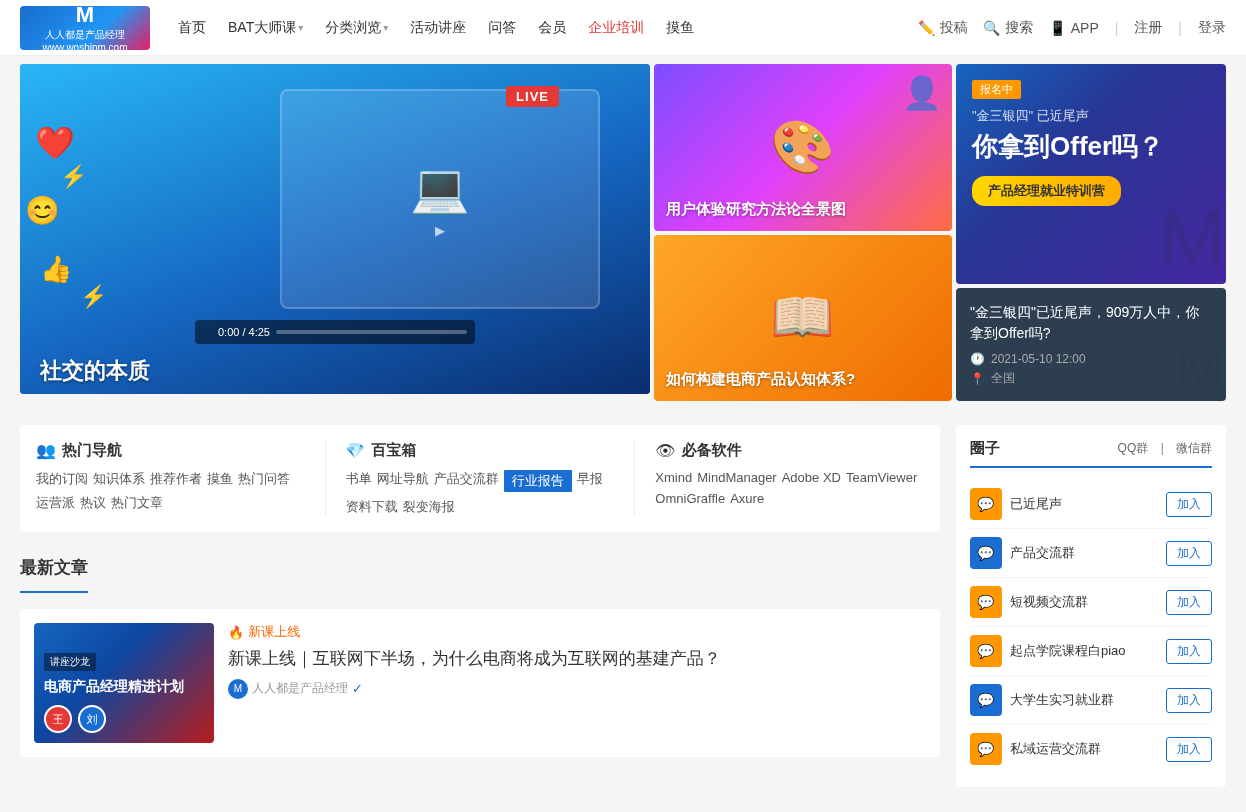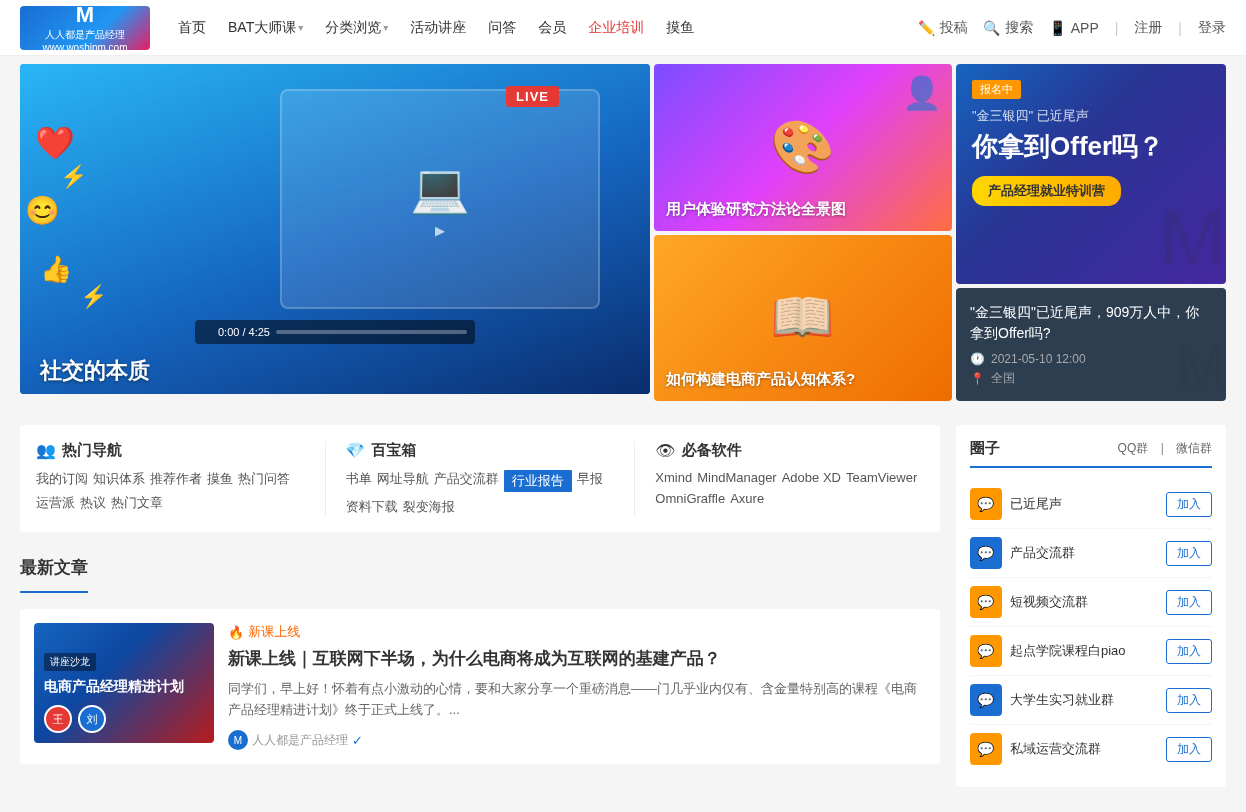--- a/index.html
+++ b/index.html
@@ -62,21 +62,21 @@
     .nav-box-link { color: #555; font-size: 13px; text-decoration: none; cursor: pointer; white-space: nowrap; }
     .nav-box-link.highlight { background: #1a6dd1; color: #fff; padding: 2px 8px; border-radius: 1px; }
     .nav-box-divider { width: 1px; background: #eee; margin: 0 8px; }
 
     
     .section-title { font-size: 17px; font-weight: bold; color: #333; padding: 8px 0 12px; border-bottom: 2px solid #1a6dd1; margin-bottom: 16px; display: inline-block; }
     .article-item { display: flex; gap: 14px; background: #fff; border-radius: 4px; padding: 14px; margin-bottom: 12px; }
     .article-thumb { flex: 0 0 180px; height: 120px; background: linear-gradient(135deg, #1565c0 0%, #e53935 100%); border-radius: 4px; overflow: hidden; position: relative; }
     .article-info { flex: 1; }
     .article-tag { color: #ff6600; font-size: 13px; margin-bottom: 6px; display: flex; align-items: center; gap: 4px; }
-    .article-title { font-size: 17px; font-weight: bold; color: #333; margin-bottom: 8px; cursor: pointer; line-height: 1.4; }
+    .article-title { font-size: 17px; font-weight: normal; color: #333; margin-bottom: 8px; cursor: pointer; line-height: 1.4; }
     .article-excerpt { color: #666; font-size: 13px; line-height: 1.6; margin-bottom: 10px; }
     .article-meta { display: flex; align-items: center; gap: 10px; color: #999; font-size: 12px; }
     .article-author { display: flex; align-items: center; gap: 4px; }
     .author-avatar { width: 20px; height: 20px; border-radius: 50%; background: #1a6dd1; display: flex; align-items: center; justify-content: center; color: #fff; font-size: 10px; }
 
     
     .sidebar-section { background: #fff; border-radius: 4px; padding: 14px; margin-bottom: 12px; }
     .sidebar-header { display: flex; align-items: center; justify-content: space-between; margin-bottom: 12px; padding-bottom: 8px; border-bottom: 2px solid #1a6dd1; }
     .sidebar-title { font-size: 15px; font-weight: bold; color: #333; }
     .sidebar-links { display: flex; gap: 8px; margin-left: 28px; }
@@ -270,21 +270,20 @@
               <div style="width:28px;height:28px;border-radius:50%;background:#1a6dd1;display:flex;align-items:center;justify-content:center;color:#fff;font-size:11px;border:2px solid #fff;">刘</div>
             </div>
           </div>
         </div>
         <div class="article-info">
           <div class="article-tag">
             <span>🔥</span>
             <span>新课上线</span>
           </div>
           <div class="article-title">新课上线｜互联网下半场，为什么电商将成为互联网的基建产品？</div>
-          <div class="article-excerpt">同学们，早上好！怀着有点小激动的心情，要和大家分享一个重磅消息——门几乎业内仅有、含金量特别高的课程《电商产品经理精进计划》终于正式上线了。...</div>
           <div class="article-meta">
             <div class="article-author">
               <div class="author-avatar">M</div>
               <span>人人都是产品经理</span>
               <span style="color:#1a6dd1;font-size:13px;">✓</span>
             </div>
           </div>
         </div>
       </div>
     </div>

